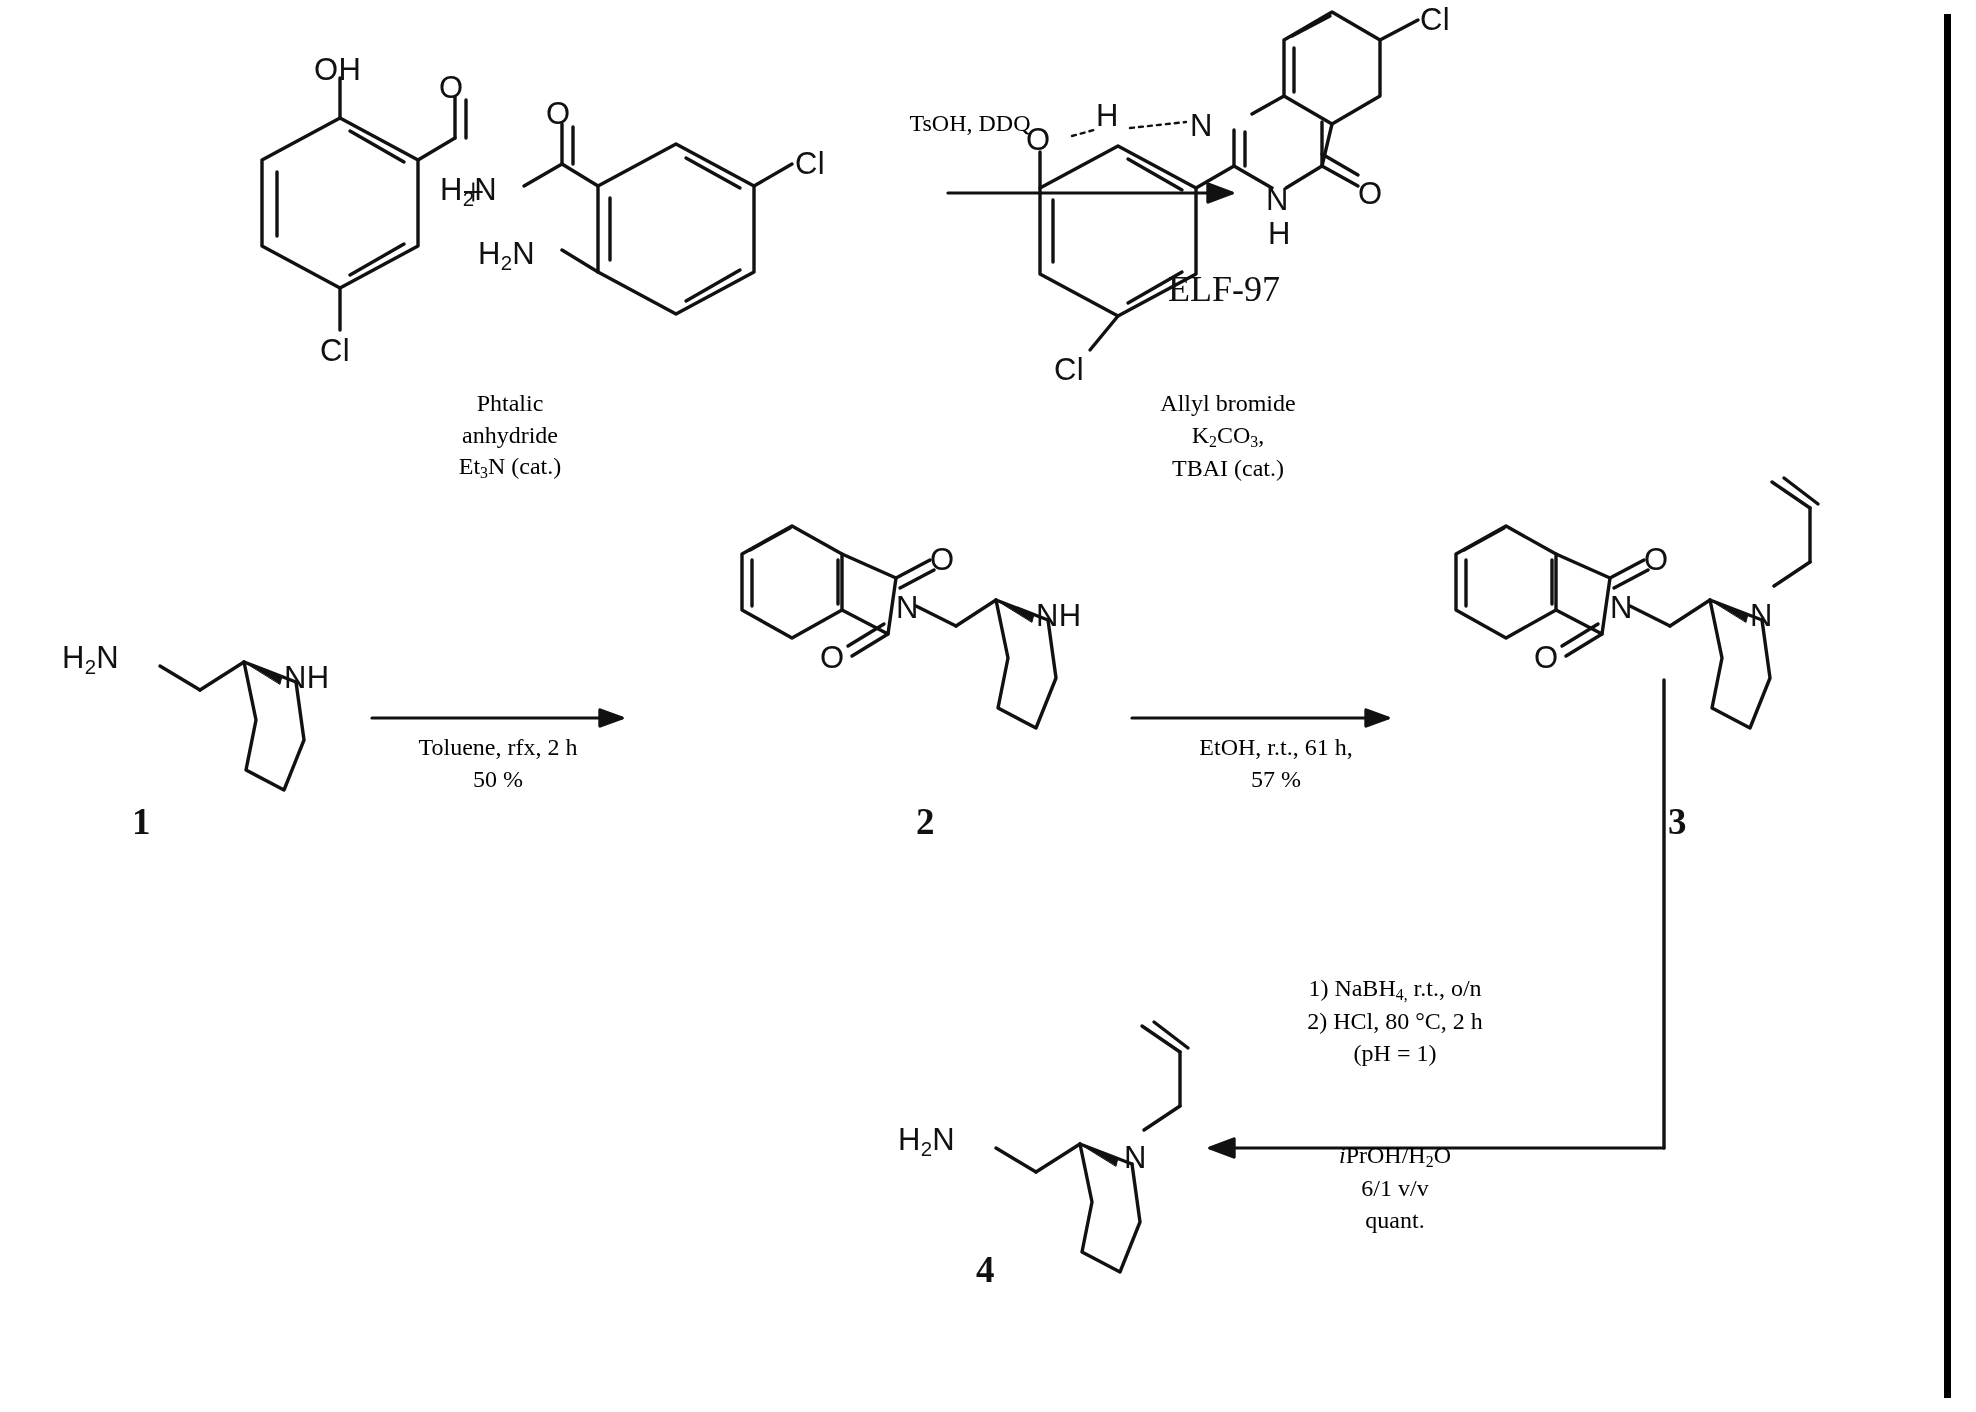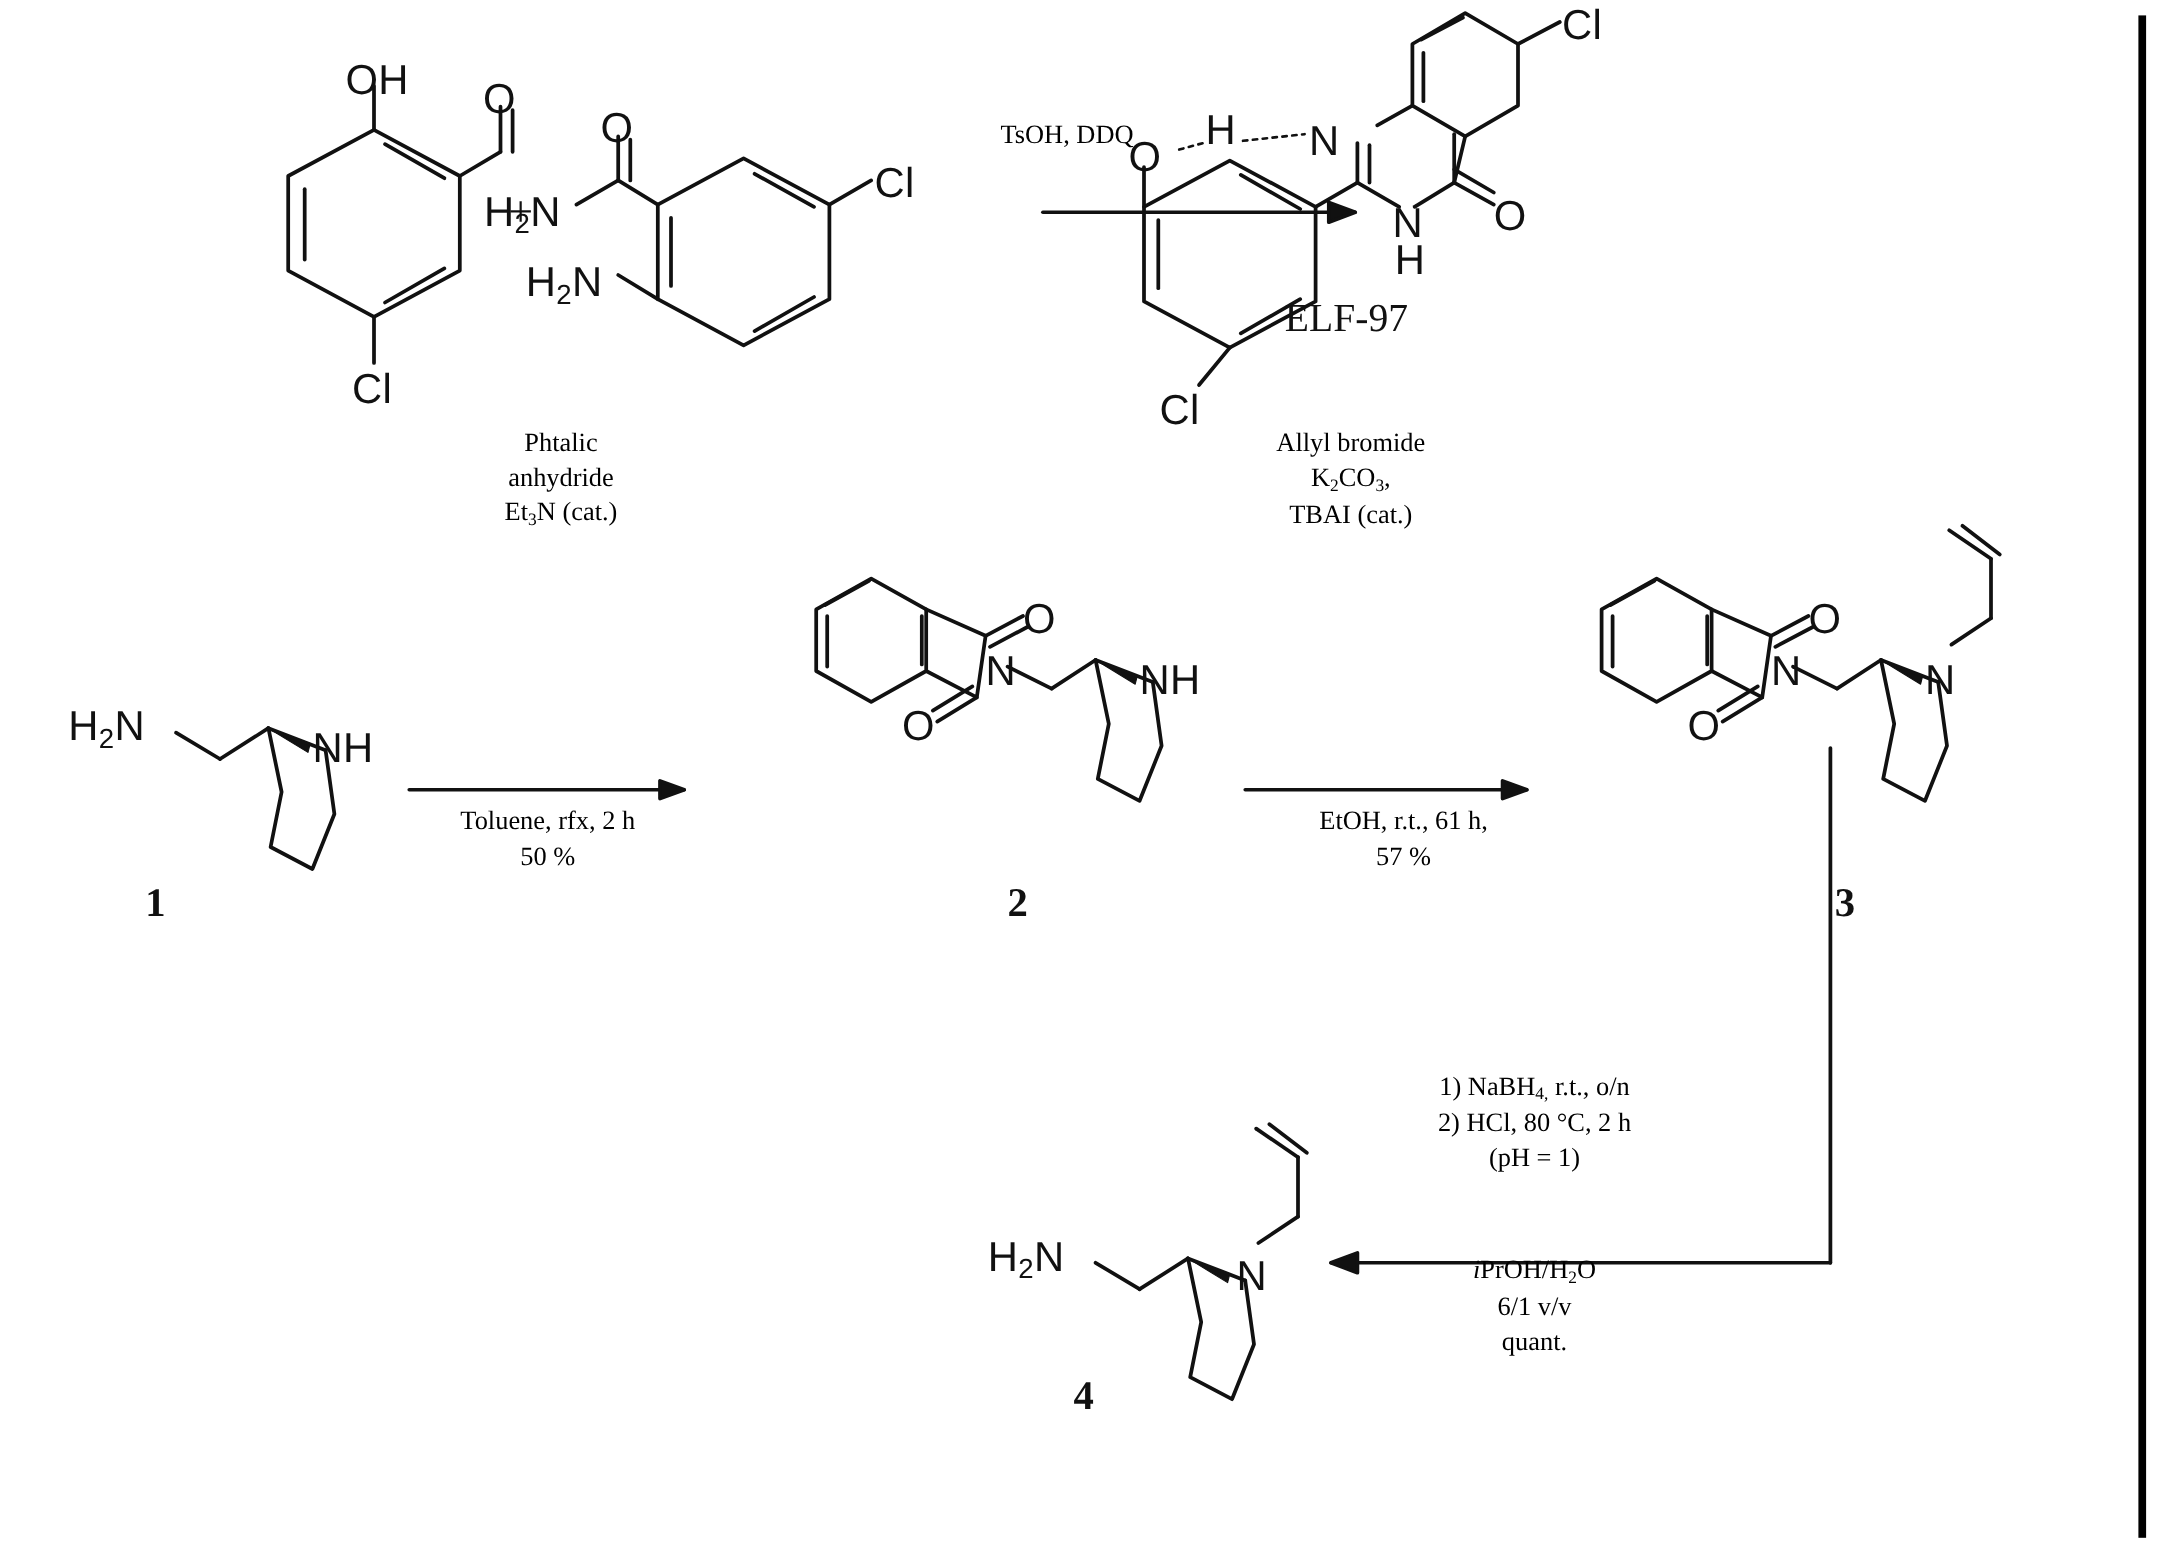--- a/index.html
+++ b/index.html
@@ -33,21 +33,21 @@
     color: #111111;
   }
   .cond-block {
     position: absolute;
     text-align: center;
     font-size: 24px;
     line-height: 1.32;
     white-space: nowrap;
   }
   .atom {
-    font-size: 38px;
+    font-size: 31px;
     font-family: "Liberation Sans", "DejaVu Sans", sans-serif;
     letter-spacing: 0.3px;
   }
   .cmpd-num {
     font-size: 37px;
     font-weight: bold;
     font-family: "Liberation Serif", "DejaVu Serif", serif;
   }
   .label-name {
     font-size: 36px;

